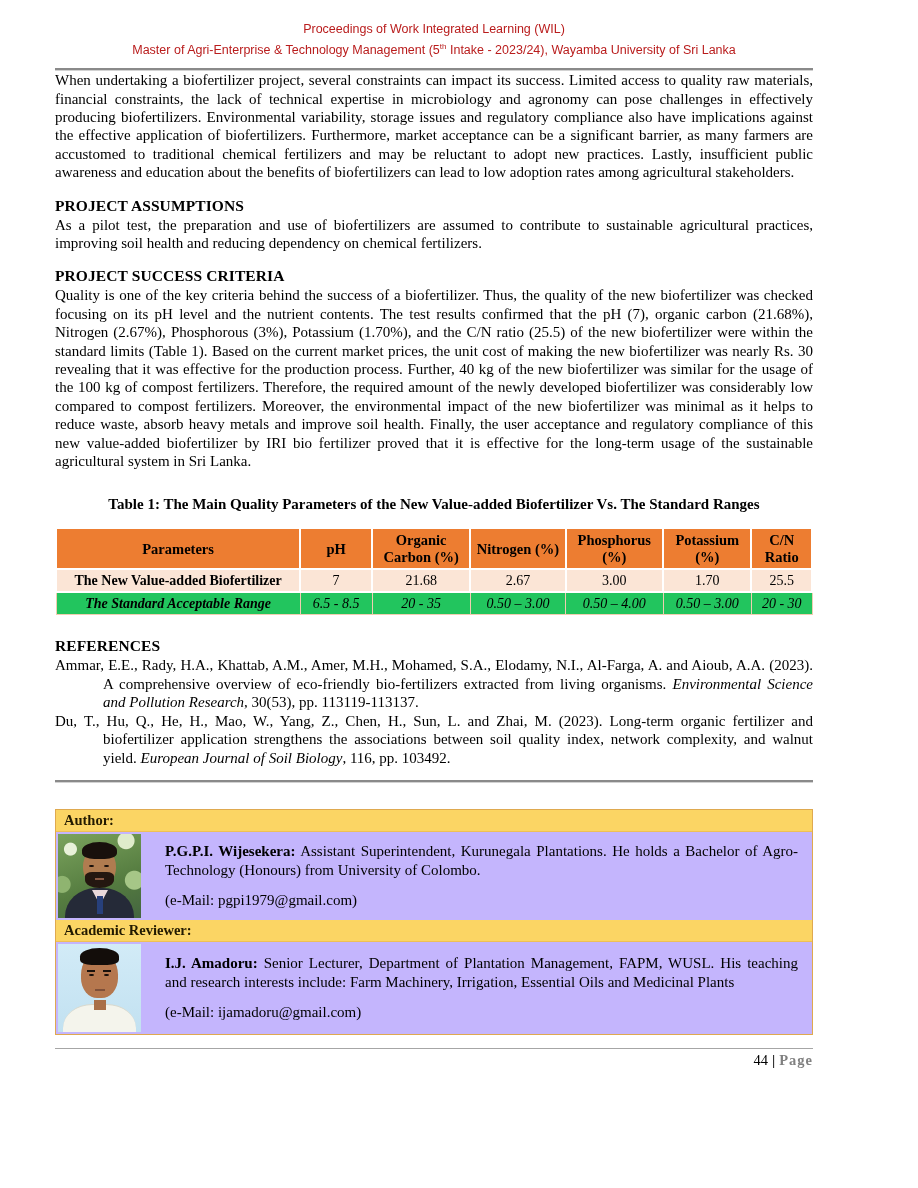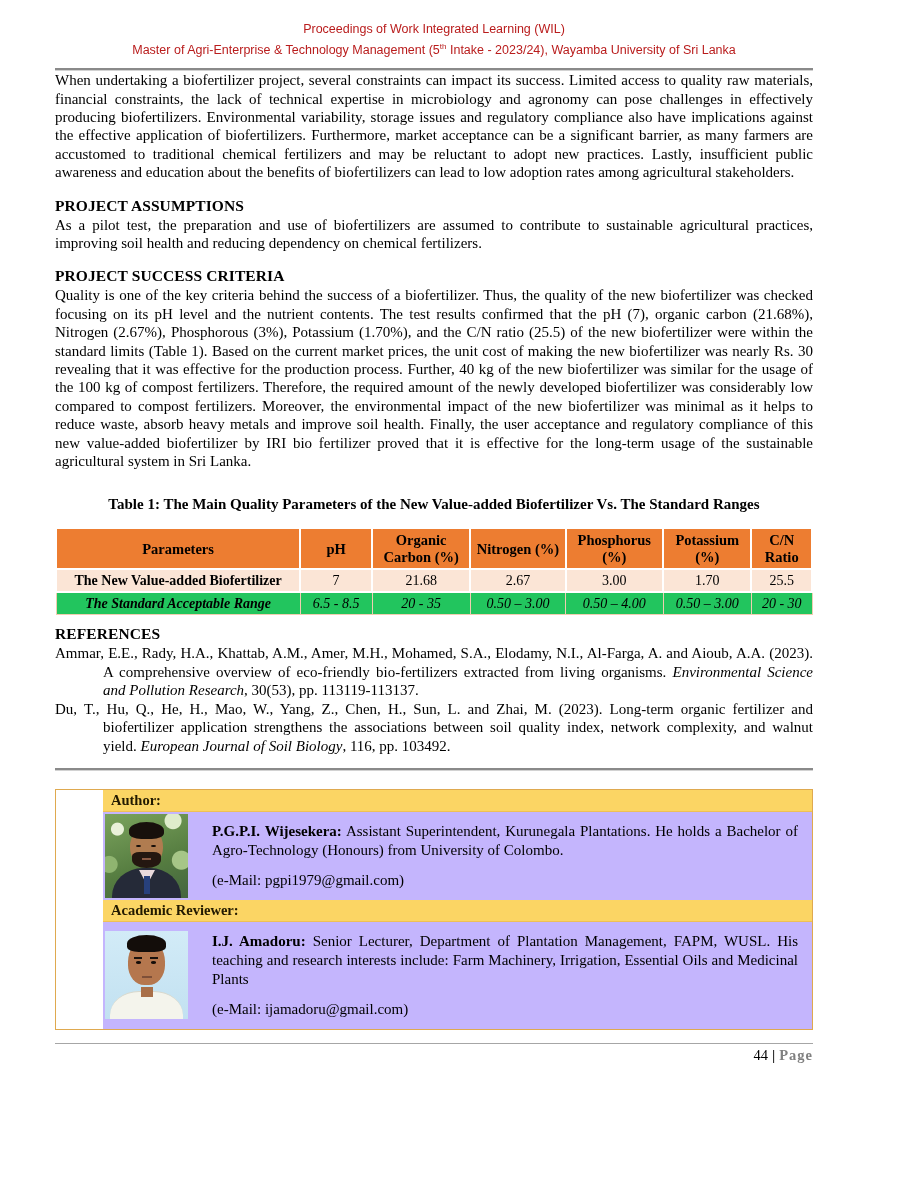--- a/index.html
+++ b/index.html
@@ -27,26 +27,26 @@
   table.qtable th{
     background:#ED7D31;color:#000;font-weight:bold;text-align:center;vertical-align:middle;
     border:2px solid #ffffff;padding:3px 2px;font-size:14.5px;line-height:16.5px;}
   table.qtable td{
     text-align:center;vertical-align:middle;padding:2px 2px;line-height:17px;}
   tr.row-new td{background:#FBE5D6;border:2px solid #ffffff;}
   tr.row-std td{background:#22c55e;border:1px solid #F0CDB0;font-style:italic;}
   td.rowlabel{font-weight:bold;}
 
   
-  .refs{margin-top:10px;}
+  .refs{margin-top:22px;}
   p.ref{font-size:15px;line-height:18.4px;text-align:justify;margin:0;
     padding-left:48px;text-indent:-48px;}
 
   
-  .people-box{margin-top:18px;border:1px solid #DFA94F;padding-left:47px;}
+  .people-box{margin-top:26px;border:1px solid #DFA94F;}
   .people-bar{background:#FBD564;font-weight:bold;font-size:14.5px;
     padding:2px 8px;color:#221a00;border-bottom:1px solid #EFC055;}
   .people-panel{background:#c4b5fd;display:flex;align-items:center;}
   .panel-text{padding:10px 14px 10px 22px;font-size:15px;line-height:19px;text-align:justify;flex:1;}
   .panel-text .email{margin-top:11px;}
   .photo-frame{margin:2px;flex:0 0 auto;position:relative;overflow:hidden;}
 
   
   .photo-author{width:83px;height:84px;background:
     radial-gradient(circle at 15% 18%, #e9f1d9 0 6px, rgba(233,241,217,0) 7px),

